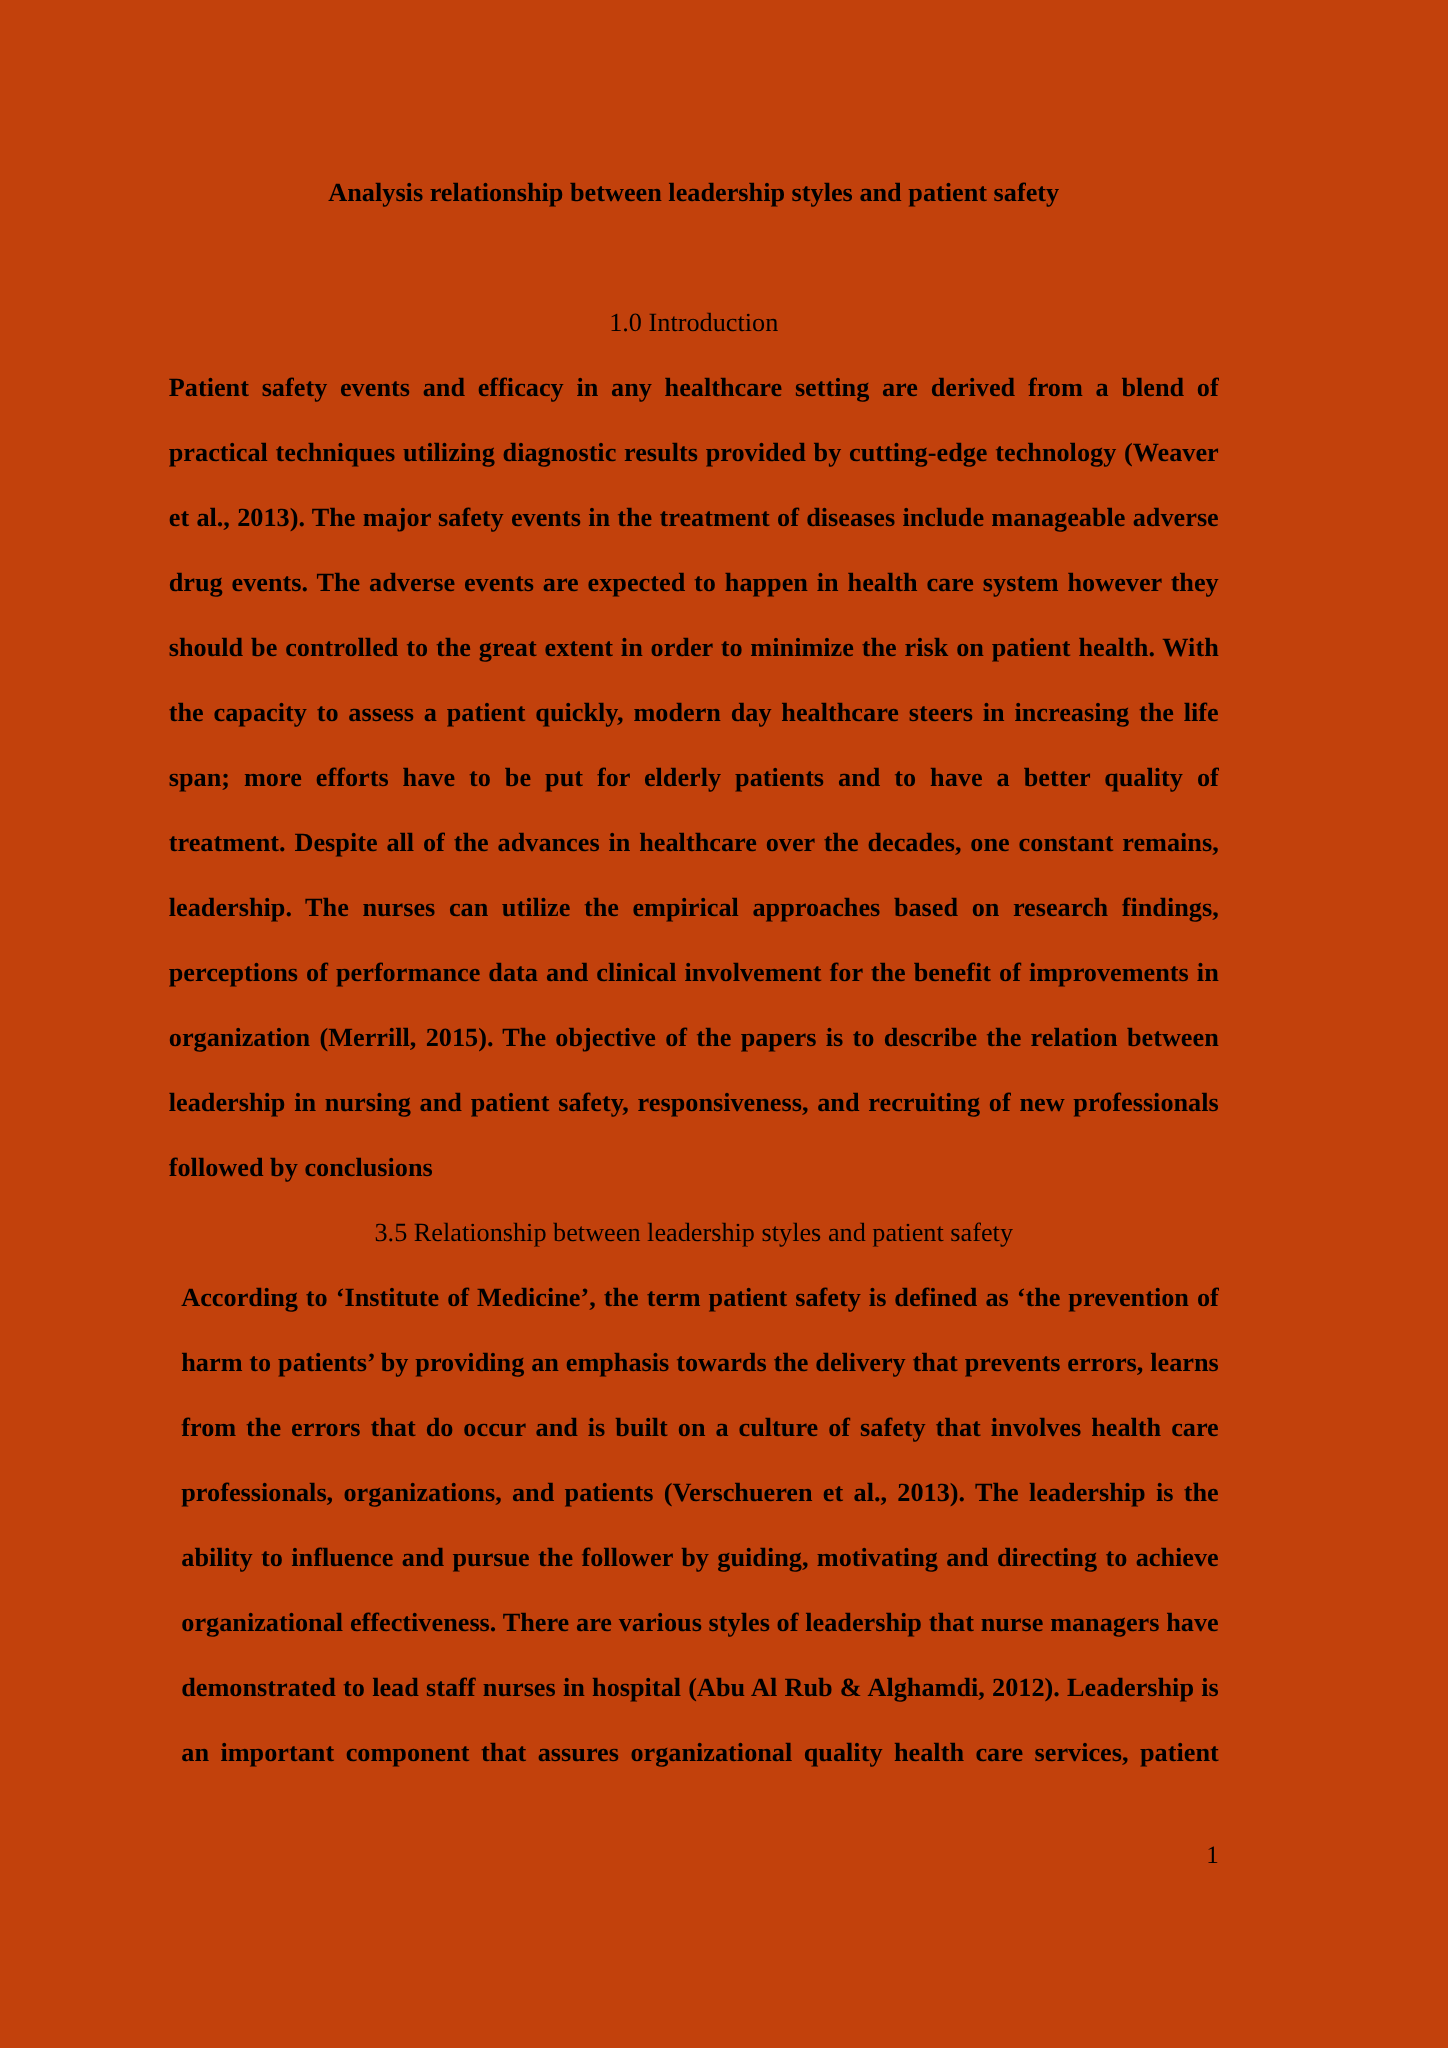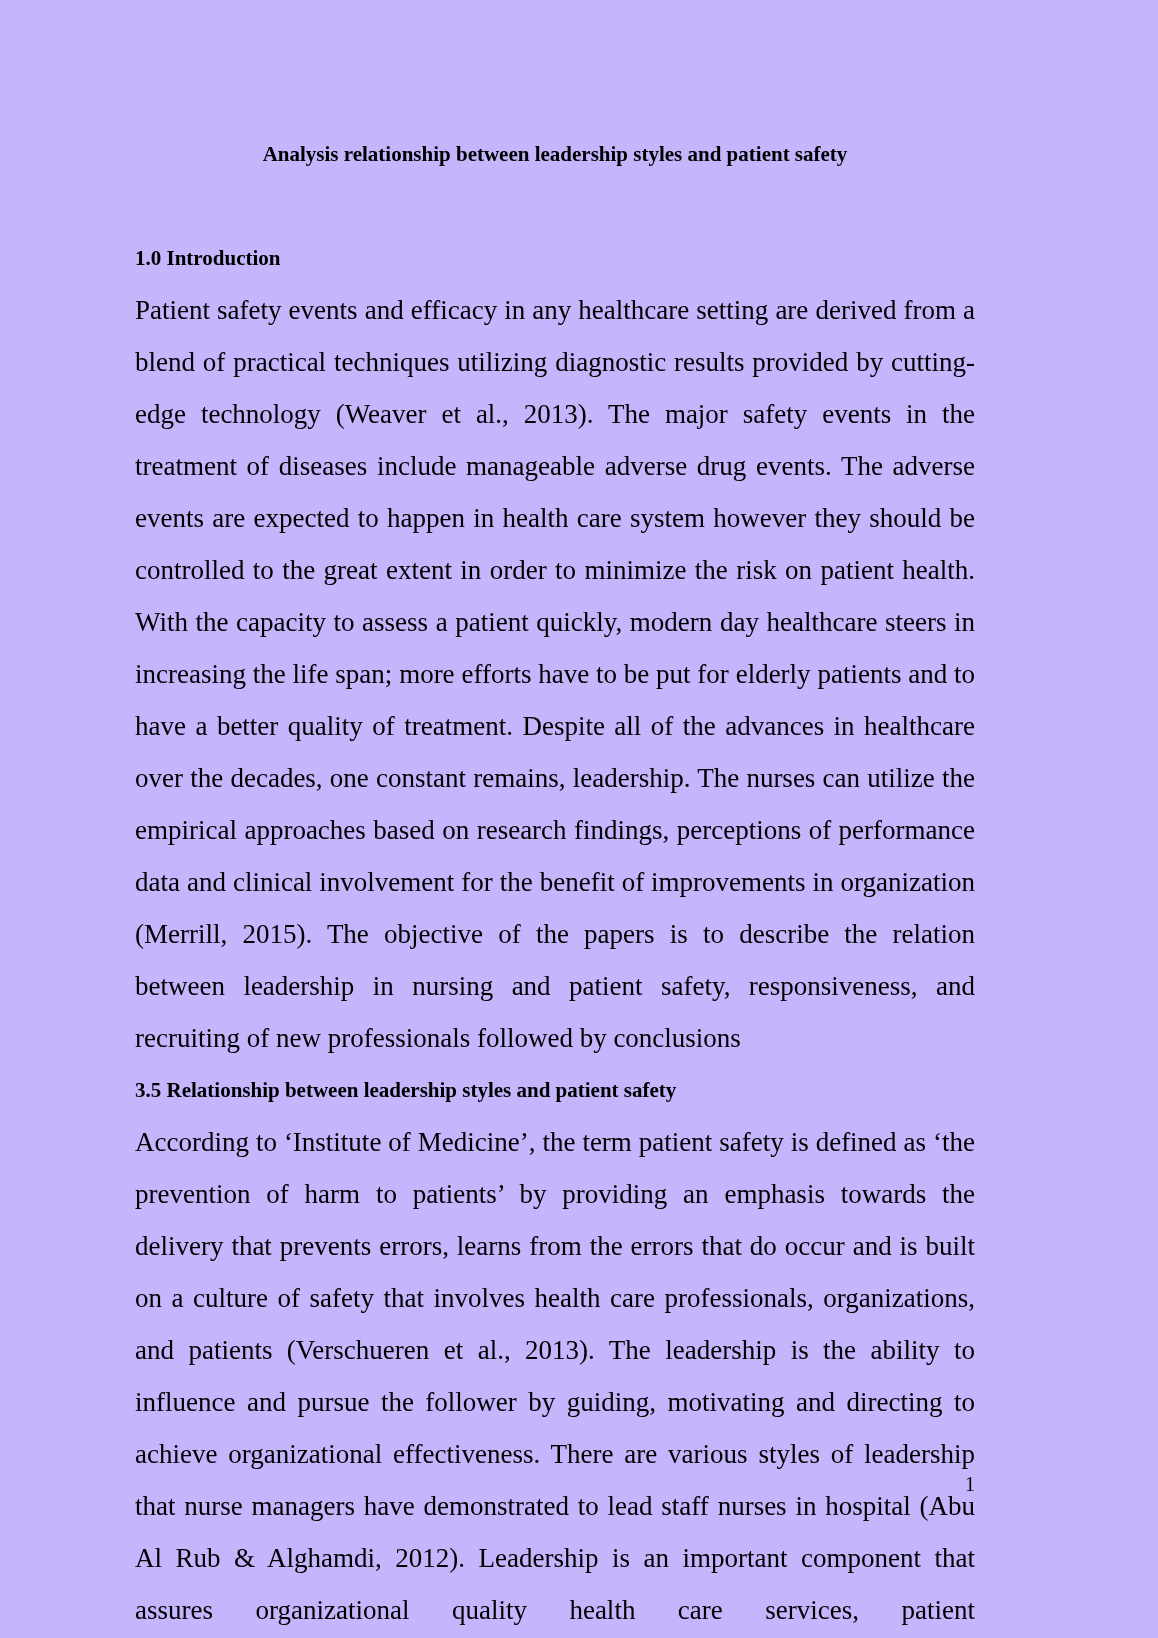--- a/index.html
+++ b/index.html
@@ -12,51 +12,53 @@
     width: 1158px;
     height: 1638px;
     position: relative;
     font-family: "Liberation Serif", serif;
     color: #000000;
     overflow: hidden;
   }
   .page {
     position: absolute;
     inset: 0;
-    background: #c4b5fd;
+    background: #c2410c;
   }
   .content {
     position: absolute;
     left: 135px;
     top: 128px;
     width: 840px;
   }
   .doc-title {
     text-align: center;
     font-weight: bold;
     font-size: 21px;
     line-height: 52px;
     margin: 0 0 52px 0;
   }
   .section-heading {
-    font-weight: bold;
+    font-weight: normal;
     font-size: 21px;
     line-height: 52px;
     margin: 0;
-    text-align: left;
+    text-align: center;
   }
   .para {
-    font-size: 27px;
+    font-size: 21px;
     line-height: 52px;
     margin: 0;
     text-align: justify;
+    font-weight: bold;
   }
   .para.continued {
     
     text-align-last: justify;
+    margin-left: 10px;
   }
   .page-number {
     position: absolute;
     left: 135px;
     width: 840px;
     top: 1472px;
     text-align: right;
     font-size: 20px;
     line-height: 24px;
   }

